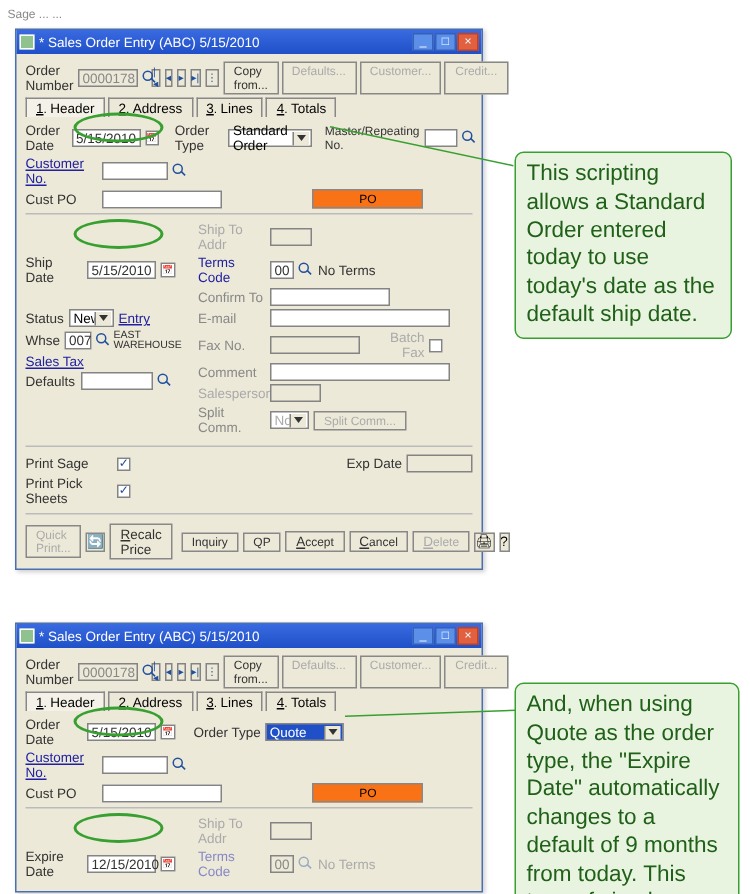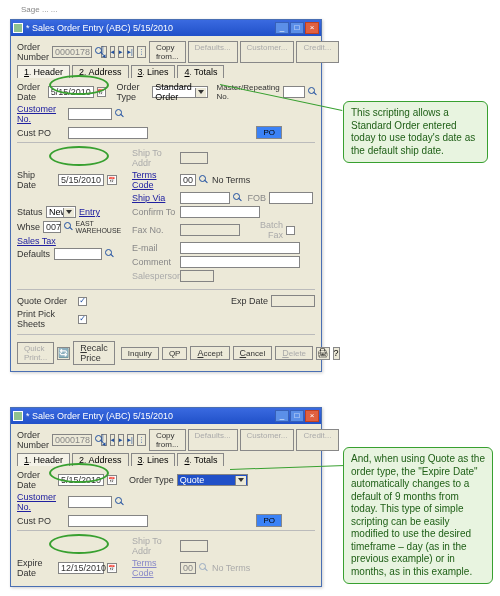--- a/index.html
+++ b/index.html
@@ -33,36 +33,36 @@
   .btn { background: #ece9d8; border: 1px solid #888; padding: 1px 6px; font-size: 8px; color: #333; }
   .btn.dis { color: #aaa; }
   .btn .u { text-decoration: underline; }
   .topbtns { display: flex; gap: 2px; margin-left: auto; }
   .sep { border-top: 1px solid #bbb; margin: 3px 0; }
   .sep2 { border-top: 1px solid #bbb; margin: 5px 0; }
   .formarea { display: flex; }
   .leftcol { width: 115px; }
   .rightcol { flex: 1; }
   .rlbl { color: #888; width: 45px; display: inline-block; }
-  .rlbl.link { color: #2020a0; text-decoration: underline; }
+  .rlbl.link { color: #2020a0; }
   .rlbl.dim { color: #aaa; }
-  .pobtn { background: #3b82f6; border: 1px solid #888; padding: 1px 6px; font-size: 8px; text-align: center; }
+  .pobtn { background: #f97316; border: 1px solid #888; padding: 1px 30px; font-size: 8px; text-align: center; }
   .botbar { display: flex; gap: 3px; align-items: center; margin-top: 6px; }
   .iconbtn { width: 14px; height: 13px; background: #ece9d8; border: 1px solid #888; display: inline-flex; align-items: center; justify-content: center; }
   .chk { width: 9px; height: 9px; background: #fff; border: 1px solid #848484; display: inline-flex; align-items: center; justify-content: center; color: #2050a0; font-size: 8px; line-height: 1; }
   .circle { position: absolute; border: 2px solid #38a030; border-radius: 50%; pointer-events: none; }
-  .callout { position: absolute; background: #e8f4e0; border: 1px solid #38a030; border-radius: 6px; padding: 5px 7px; width: 145px; color: #206018; font-size: 10px; line-height: 1.25; }
+  .callout { position: absolute; background: #e8f4e0; border: 1px solid #38a030; border-radius: 6px; padding: 5px 7px; width: 145px; color: #206018; font-size: 15px; line-height: 1.25; }
   .arrowline { position: absolute; background: #38a030; height: 1px; transform-origin: left center; }
   .rel { position: relative; }
 </style>
 </head>
 <body>
 
 <div class="doc rel">
-<div class="truncated" style="font-size:8px;color:#888;margin-left:16px;">Sage ... ...</div>
+<div class="truncated" style="font-size:8px;color:#888;">Sage ... ...</div>
 
 <div class="rel">
 <div class="window">
   <div class="titlebar">
     <span class="ico"></span>
     <span>* Sales Order Entry (ABC) 5/15/2010</span>
     <span class="spacer"></span>
     <span class="winbtn">_</span>
     <span class="winbtn">□</span>
     <span class="winbtn close">×</span>
@@ -156,53 +156,54 @@
                 <span class="rlbl dim">Ship To Addr</span>
                 <span class="field dis" style="width:28px"></span>
               </div>
         <div class="row">
                 <span class="rlbl link">Terms Code</span>
           <span class="field" style="width:16px">00</span>
           <span class="mag"></span>
           <span class="lbl">No Terms</span>
         </div>
         <div class="row">
-                <span class="rlbl link">Ship Via</span>
-          <span class="field" style="width:50px"></span>
-                <span class="mag"></span>
-          <span class="rlbl" style="width:20px;text-align:right">FOB</span>
-          <span class="field" style="width:44px"></span>
-        </div>
-        <div class="row">
                 <span class="rlbl">Confirm To</span>
                 <span class="field" style="width:80px"></span>
+              </div>
+        <div class="row">
+                <span class="rlbl">E-mail</span>
+                <span class="field" style="width:120px"></span>
               </div>
         <div class="row">
                 <span class="rlbl">Fax No.</span>
                 <span class="field dis" style="width:60px"></span>
           <span class="rlbl dim" style="width:40px;text-align:right">Batch Fax</span>
           <span class="chk"></span>
         </div>
         <div class="row">
-                <span class="rlbl">E-mail</span>
-                <span class="field" style="width:120px"></span>
-              </div>
-        <div class="row">
                 <span class="rlbl">Comment</span>
                 <span class="field" style="width:120px"></span>
               </div>
         <div class="row">
                 <span class="rlbl dim">Salesperson</span>
                 <span class="field dis" style="width:34px"></span>
               </div>
+        <div class="row">
+                <span class="rlbl">Split Comm.</span>
+          <span class="combo" style="width:26px;color:#aaa">
+                  <span>No</span>
+                  <span class="caret"></span>
+                </span>
+          <span class="btn dis">Split Comm...</span>
+        </div>
       </div>
     </div>
     <div class="sep2"></div>
     <div class="row">
-      <span class="lbl" style="width:58px">Quote Order</span>
+      <span class="lbl" style="width:58px">Print Sage</span>
       <span class="chk">✓</span>
       <span style="flex:1"></span>
       <span class="lbl">Exp Date</span>
       <span class="field dis" style="width:44px"></span>
     </div>
     <div class="row">
       <span class="lbl" style="width:58px">Print Pick Sheets</span>
       <span class="chk">✓</span>
     </div>
     <div class="sep2"></div>
@@ -261,21 +262,21 @@
       <span class="tab"><span class="u">2</span>. <span>Address</span></span>
       <span class="tab"><span class="u">3</span>. <span>Lines</span></span>
       <span class="tab"><span class="u">4</span>. <span>Totals</span></span>
     </div>
     <div class="row">
       <span class="lbl" style="width:38px">Order Date</span>
       <span class="field" style="width:46px">5/15/2010</span>
       <span style="width:10px;height:10px;border:1px solid #848484;background:#fff;font-size:6px;text-align:center;">📅</span>
       <span style="width:6px"></span>
       <span class="lbl">Order Type</span>
-      <span class="combo hl" style="width:71px">
+      <span class="combo hl" style="width:52px">
               <span>Quote</span>
               <span class="caret"></span>
             </span>
     </div>
     <div class="row">
       <span class="lbl link" style="width:48px">Customer No.</span>
       <span class="field" style="width:44px"></span>
       <span class="mag"></span>
     </div>
     <div class="row">

